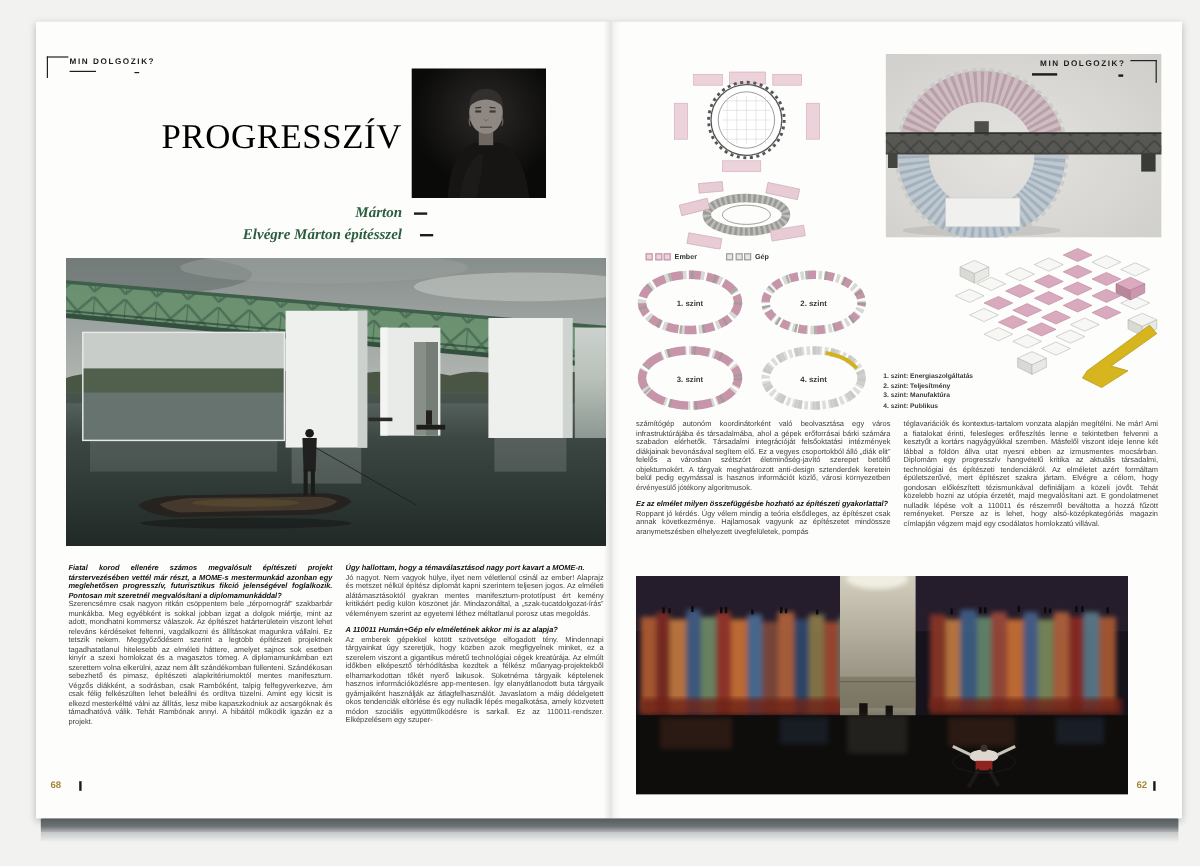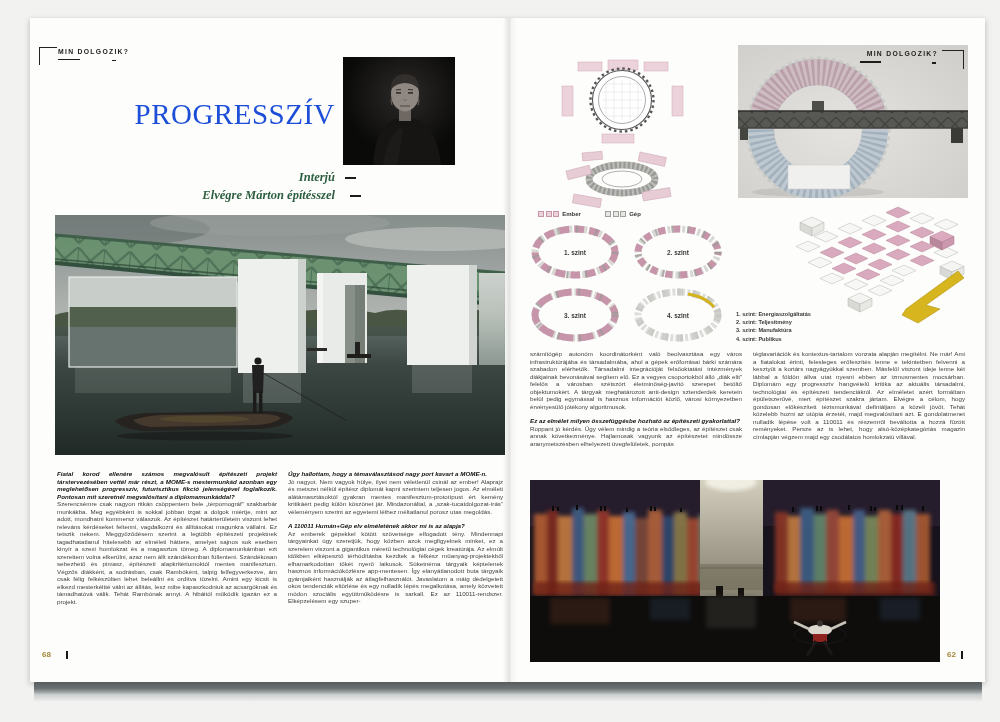--- a/index.html
+++ b/index.html
@@ -16,21 +16,21 @@
 
   .abs{position:absolute;}
 
   
   .sec-label{font-size:6.8px;font-weight:bold;letter-spacing:1.3px;color:#1c1c1c;}
   .mark{position:absolute;background:#1c1c1c;height:1.6px;}
   .bracket-tl{position:absolute;border-top:1.2px solid #222;border-left:1.2px solid #222;width:17px;height:17px;}
   .bracket-tr{position:absolute;border-top:1.2px solid #222;border-right:1.2px solid #222;width:21px;height:18px;}
 
   
-  .title{font-family:"Liberation Serif",serif;color:#1d4ed8;text-align:right;line-height:31px;
+  .title{font-family:"Liberation Serif",serif;color:#000000;text-align:right;line-height:31px;
          font-size:29px;letter-spacing:.5px;}
   .subtitle{font-family:"Liberation Serif",serif;font-style:italic;color:#2b5e3e;text-align:right;
          font-size:12.5px;line-height:17.5px;font-weight:bold;}
 
   
   .col{font-size:6.2px;line-height:7.5px;color:#3f3f3f;text-align:justify;}
   .col p{margin:0 0 0 0;}
   .col p.gap{margin-top:7px;}
   .q{font-weight:bold;font-style:italic;color:#121212;}
 
@@ -74,21 +74,21 @@
   <path d="M57,49 L67,49" stroke="#574f49" stroke-width="1.2"></path>
   <path d="M49,40 Q47,44 49,48" stroke="#6e665f" stroke-width="1" fill="none"></path>
   <path d="M75,40 Q77,44 75,48" stroke="#6e665f" stroke-width="1" fill="none"></path>
 </svg>
 </div>
 
 <div class="abs title" style="left:95px;top:99px;width:240px;">
   <div>PROGRESSZÍV</div>
 </div>
 <div class="abs subtitle" style="left:95px;top:169px;width:240px;">
-  <div>Interjú</div>
+  <div>Márton</div>
   <div>Elvégre Márton építésszel</div>
 </div>
 <div class="mark" style="left:345px;top:177px;width:11px;"></div>
 <div class="mark" style="left:350px;top:195px;width:11px;"></div>
 
 <div class="abs" style="left:55px;top:215px;width:450px;height:240px;">
 <svg width="450" height="240" viewBox="0 0 450 240">
   <defs>
     <linearGradient id="sky" x1="0" y1="0" x2="0" y2="1">
       <stop offset="0%" stop-color="#868e8c"></stop>

